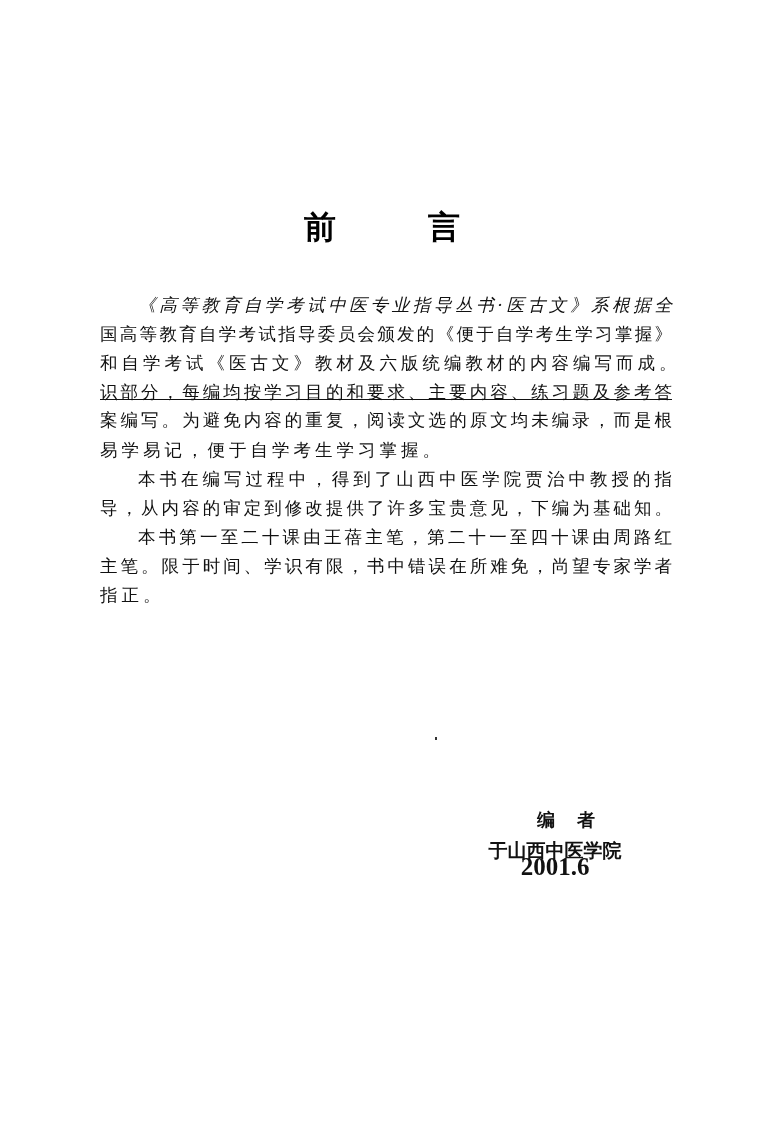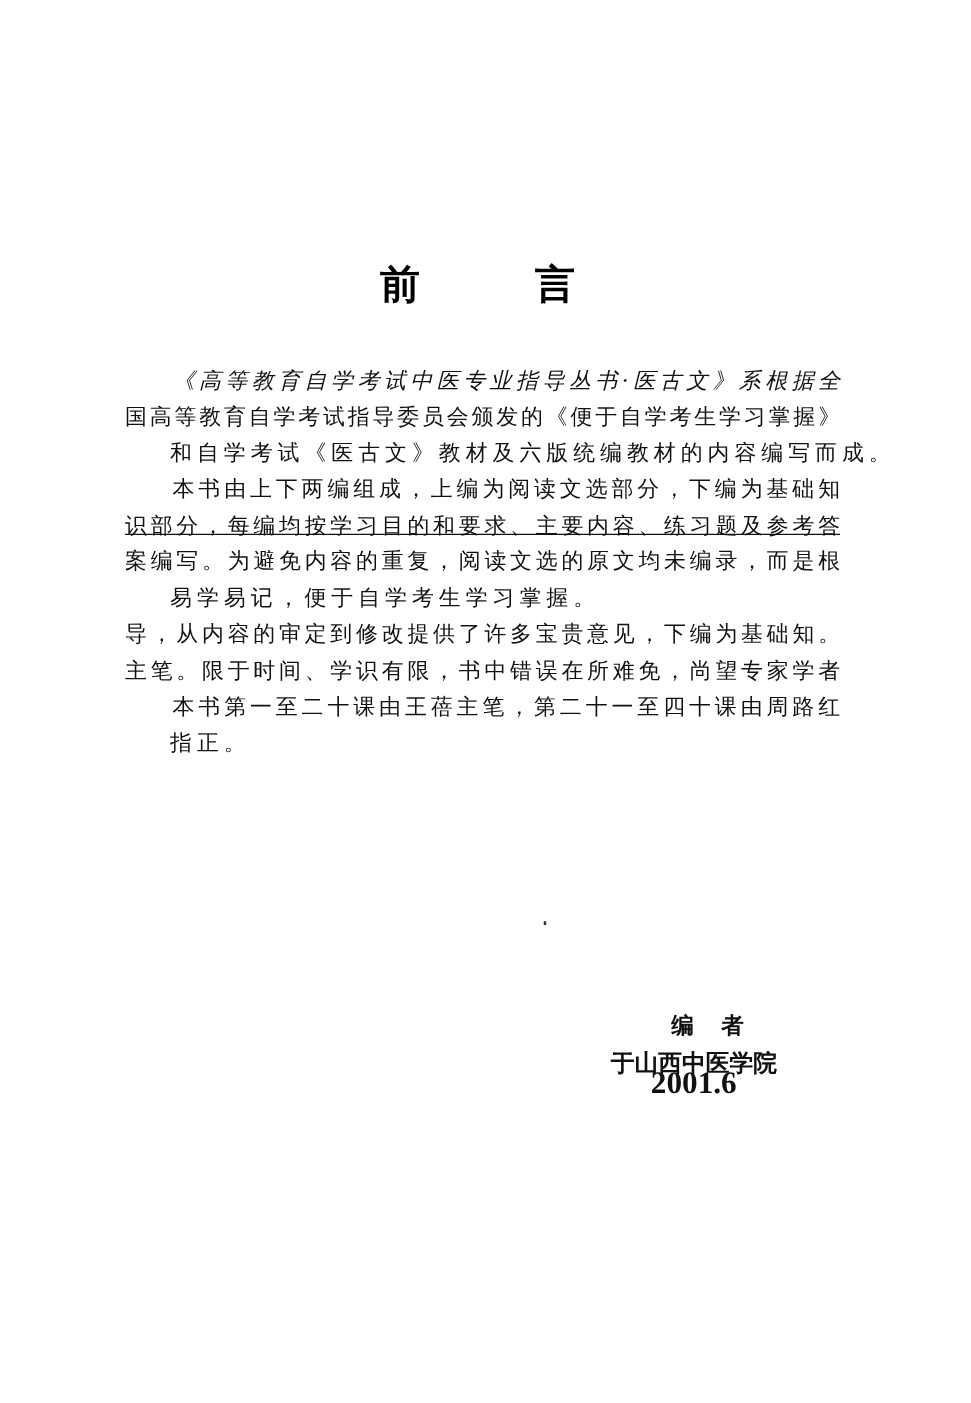--- a/index.html
+++ b/index.html
@@ -7,21 +7,21 @@
          font-family: "DejaVu Serif", "Liberation Serif", serif; color: #111; }
   .title { position: absolute; top: 210px; left: 0; width: 777px; height: 34px; }
   .title span { position: absolute; top: 0; font-size: 32px; font-weight: bold; line-height: 34px;
                 font-family: "DejaVu Sans", sans-serif; color: #000; }
   .title .t1 { left: 304px; }
   .title .t2 { left: 428px; }
   .body { position: absolute; top: 291px; left: 100px; width: 572px; }
   .line { height: 29px; line-height: 29px; font-size: 17.5px; white-space: nowrap;
           text-align: justify; text-align-last: justify; letter-spacing: 0; }
   .line.indent { padding-left: 38px; }
-  .line.last { text-align-last: left; letter-spacing: 4px; margin-left: 36px; }
+  .line.last { text-align-last: left; letter-spacing: 4px; }
   .sig { position: absolute; left: 460px; width: 190px; text-align: center; font-weight: bold; }
   .sig-label { top: 808px; font-size: 18px; font-weight: bold; letter-spacing: 22px; padding-left: 22px;
                font-family: Liberation Serif, serif; }
   .sig-org { top: 838px; font-size: 19px; letter-spacing: 0px; }
   .sig-date { top: 853px; font-size: 25px; font-family: "Liberation Serif", serif; }
   .speck { position: absolute; left: 435px; top: 737px; width: 2px; height: 3px; background: #333; }
 </style>
 </head>
 <body>
 
@@ -30,31 +30,31 @@
   <span class="t2">言</span>
 </div>
 
 <div class="body">
   <div>
     <div class="line indent" style="letter-spacing: 0px; font-style: italic;">《高等教育自学考试中医专业指导丛书·医古文》系根据全</div>
     <div class="line" style="letter-spacing: 0px;">国高等教育自学考试指导委员会颁发的《便于自学考生学习掌握》</div>
     <div class="line last">和自学考试《医古文》教材及六版统编教材的内容编写而成。</div>
   </div>
   <div>
-    <div class="line indent" style="letter-spacing: 0px;">本书由上下两编组成，上编为阅读文选部分，下编为基础知</div>
     <div class="line" style="letter-spacing: 0px; text-decoration: underline;">识部分，每编均按学习目的和要求、主要内容、练习题及参考答</div>
     <div class="line" style="letter-spacing: 0px; font-family: Liberation Mono, monospace;">案编写。为避免内容的重复，阅读文选的原文均未编录，而是根</div>
     <div class="line last">易学易记，便于自学考生学习掌握。</div>
   </div>
   <div>
+    <div class="line indent" style="letter-spacing: 0px;">本书在编写过程中，得到了山西中医学院贾治中教授的指</div>
     <div class="line" style="letter-spacing: 0px;">导，从内容的审定到修改提供了许多宝贵意见，下编为基础知。</div>
   </div>
   <div>
+    <div class="line indent" style="letter-spacing: 0px;">本书第一至二十课由王蓓主笔，第二十一至四十课由周路红</div>
     <div class="line" style="letter-spacing: 0px;">主笔。限于时间、学识有限，书中错误在所难免，尚望专家学者</div>
-    <div class="line indent" style="letter-spacing: 0px;">本书第一至二十课由王蓓主笔，第二十一至四十课由周路红</div>
     <div class="line last">指正。</div>
   </div>
 </div>
 
 <div class="speck"></div>
 
 <div class="sig sig-label">编者</div>
 <div class="sig sig-org">于山西中医学院</div>
 <div class="sig sig-date">2001.6</div>
 

